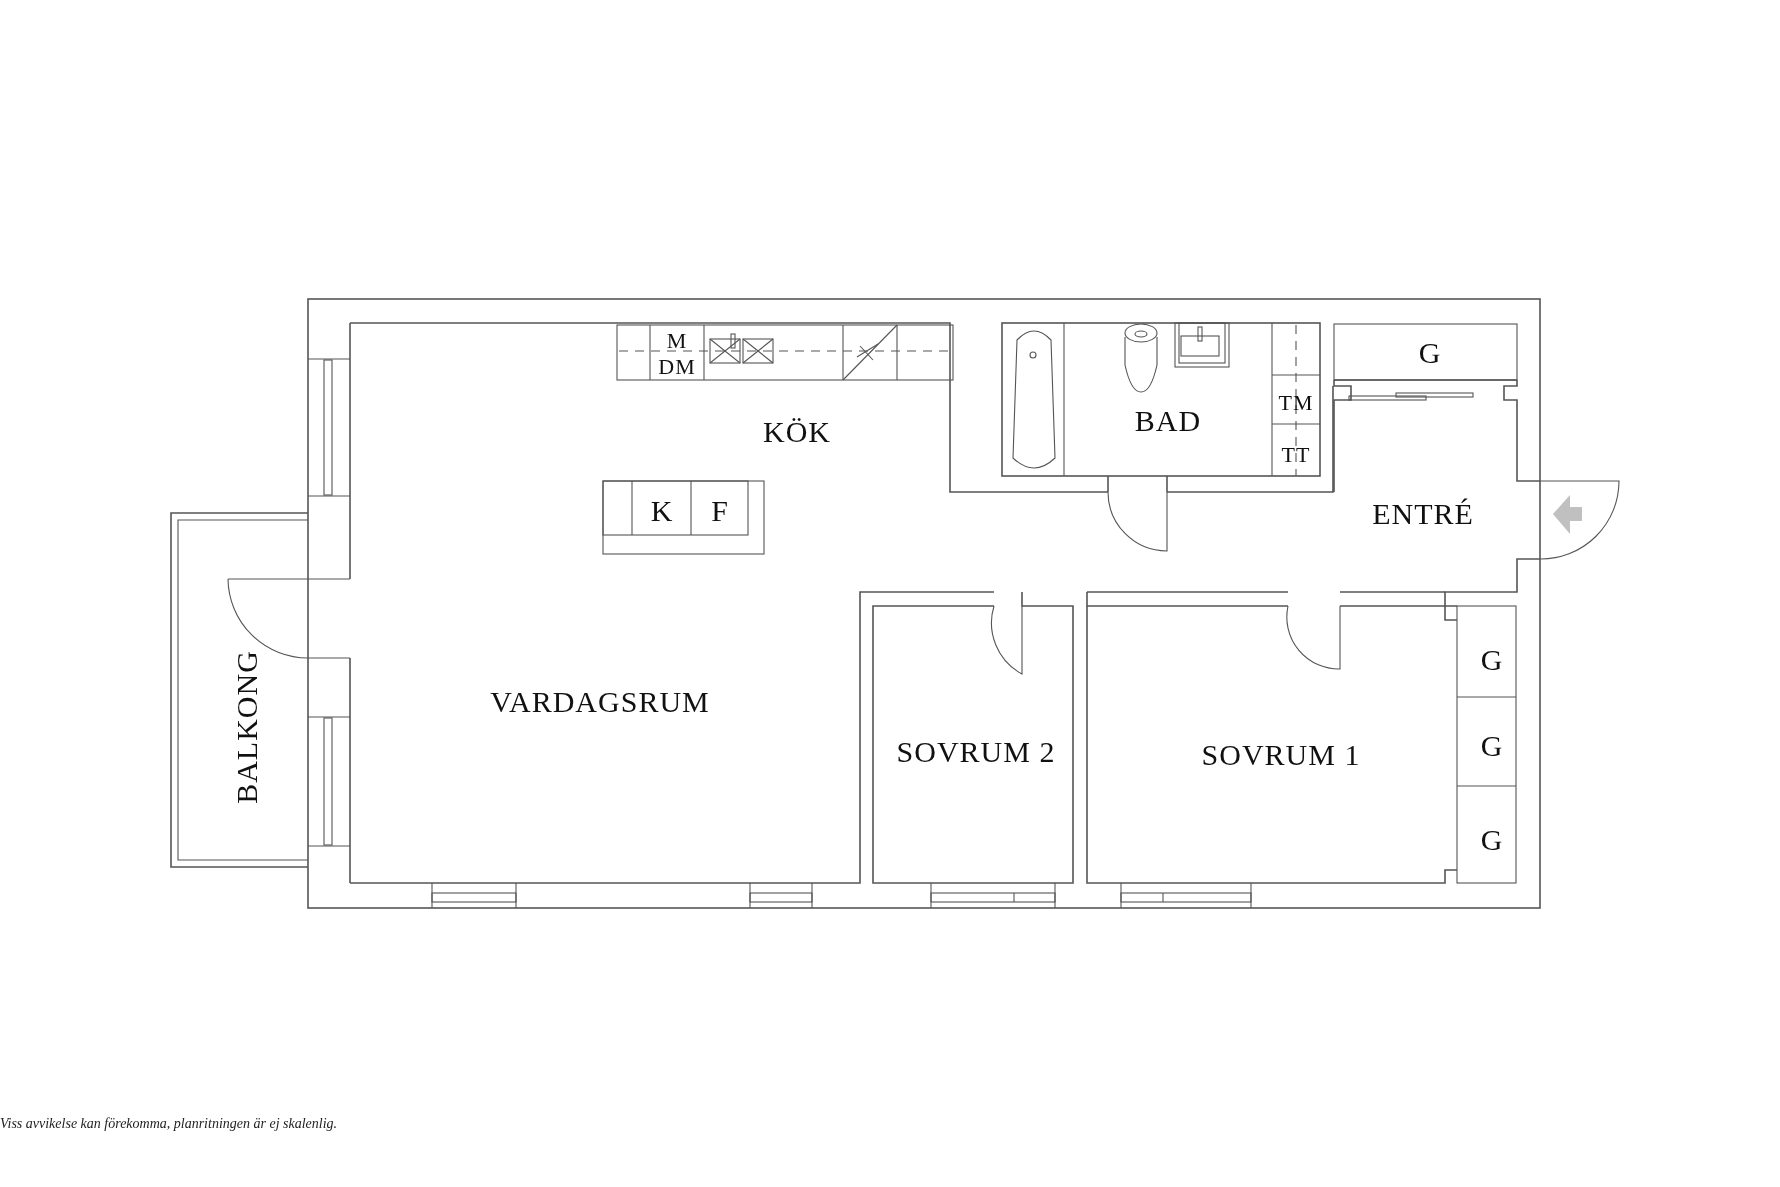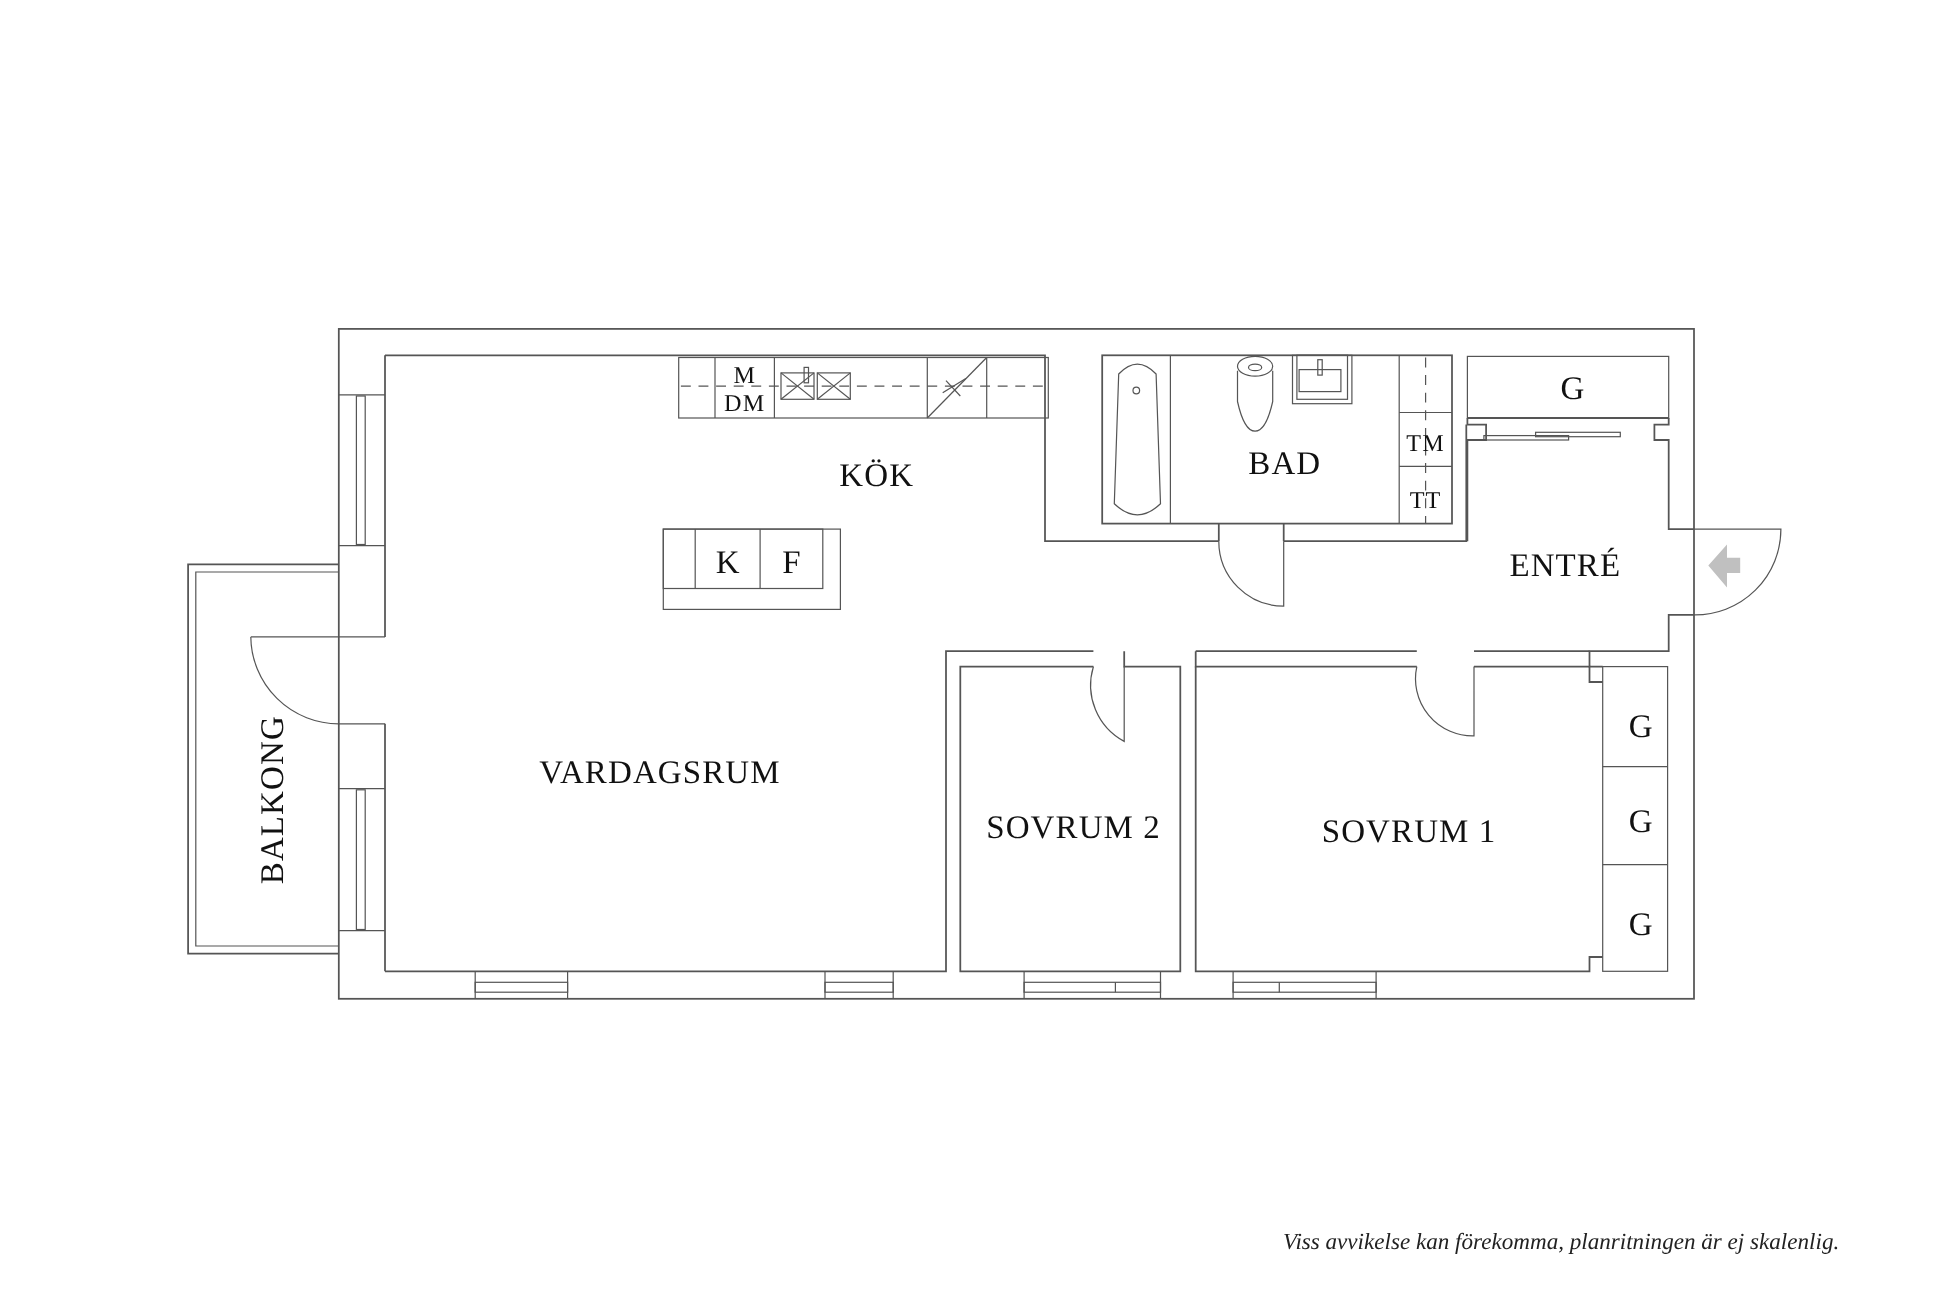--- a/index.html
+++ b/index.html
@@ -5,23 +5,23 @@
   html, body { margin: 0; padding: 0; background: #ffffff; }
   body { width: 1780px; height: 1187px; position: relative; overflow: hidden; }
   #plan { position: absolute; left: 0; top: 0; }
   .wall { fill: none; stroke: #555555; stroke-width: 1.6; }
   .thin { fill: none; stroke: #555555; stroke-width: 1.1; }
   .dash { fill: none; stroke: #555555; stroke-width: 1.1; stroke-dasharray: 9 7; }
   .lbl { font-family: "Liberation Serif", "DejaVu Serif", serif; fill: #111111; letter-spacing: 1px; }
   .room { font-size: 30px; }
   .small { font-size: 22px; }
   .caption {
-    position: absolute; left: 0; width: 1672px; top: 1116px; text-align: right;
+    position: absolute; left: 0; width: 1672px; top: 1116px; text-align: left;
     font-family: "Liberation Serif", "DejaVu Serif", serif; font-style: italic;
-    font-size: 21px; color: #222222;
+    font-size: 14px; color: #222222;
   }
 </style>
 </head>
 <body>
 
 <svg id="plan" width="1780" height="1187" viewBox="0 0 1780 1187">
 
   <g>
     <rect class="wall" x="308" y="299" width="1232" height="609"></rect>
   </g>

